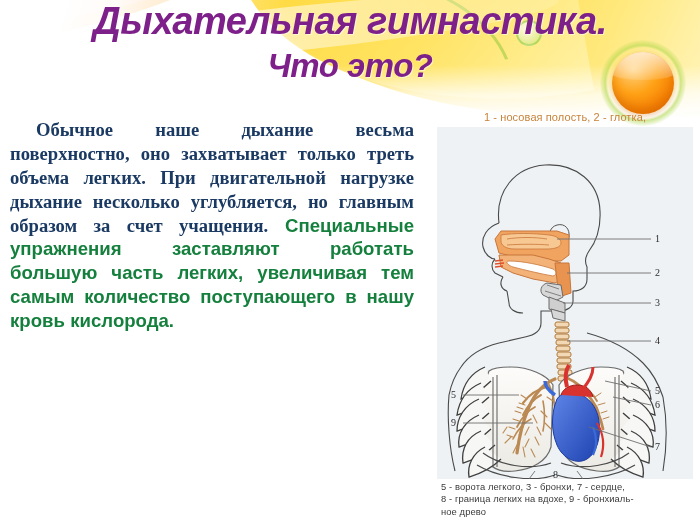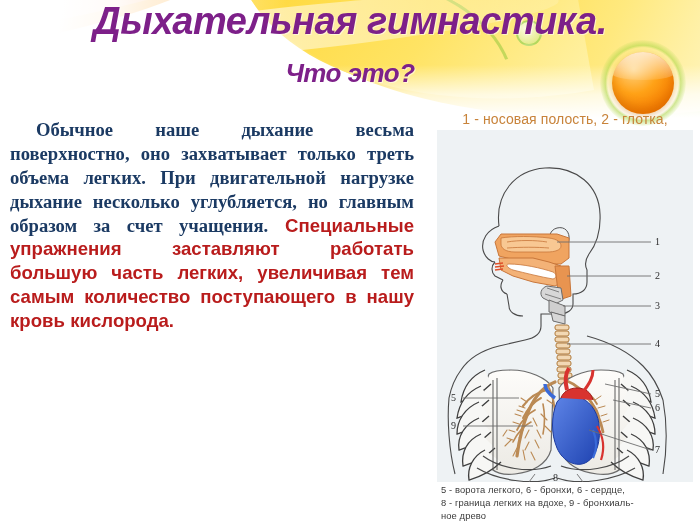--- a/index.html
+++ b/index.html
@@ -100,42 +100,42 @@
     text-align:center;
   }
   .title-line{
     font-weight:bold; font-style:italic;
     color:#7d2089;
     letter-spacing:-.5px;
     text-shadow:1px 1px 0 rgba(255,255,255,.55);
     line-height:1.02;
   }
   .title-1{ font-size:38px; }
-  .title-2{ font-size:26px; margin-top:19px; }
+  .title-2{ font-size:33px; margin-top:8px; }
 
   
   .body-text{
     position:absolute; left:10px; top:118px; width:404px;
     text-align:justify; text-justify:inter-word;
     font-size:18.6px; font-weight:bold; line-height:1.285;
     word-spacing:.2px;
   }
   .body-text p{ text-align:justify; }
   .body-text p:last-child{ text-align:justify; }
   .para-navy{ color:#1b3a63; text-indent:26px; }
-  .para-red{ color:#b91c1c; display:inline; }
+  .para-red{ color:#15803d; display:inline; }
   .para-navy span.run{ display:inline;font-family:Liberation Serif, serif; }
 
   
   .figure{
     position:absolute; left:437px; top:110px;
     width:256px; height:410px;
   }
   .fig-caption{
-    font-size:14px; line-height:1.32; text-align:center;
+    font-size:11px; line-height:1.32; text-align:center;
     color:#c8833a; letter-spacing:.1px;
   }
   .fig-caption-bottom{
     color:#3a3a3a; text-align:left; font-size:9.4px; line-height:1.35;
     padding-left:4px; margin-top:2px;
   }
   .fig-body{
     position:relative; width:256px; height:352px;
     background:#eef2f4; margin-top:2px;
   }
@@ -360,19 +360,19 @@
       <div class="num" style="left:218px; top:258px;">5</div>
       <div class="num" style="left:218px; top:272px;">6</div>
       <div class="num" style="left:218px; top:314px;">7</div>
 
       <div class="num" style="left:14px; top:262px;">5</div>
       <div class="num" style="left:14px; top:290px;">9</div>
       <div class="num" style="left:116px; top:342px;">8</div>
     </div>
 
     <div class="fig-caption fig-caption-bottom">
-      <div>5 - ворота легкого, 6 - бронхи, 6 - сердце,</div>
+      <div>5 - ворота легкого, 3 - бронхи, 7 - сердце,</div>
       <div>8 - граница легких на вдохе, 9 - бронхиаль-</div>
       <div>ное древо</div>
     </div>
   </div>
 
 </div>
 
 </body></html>

